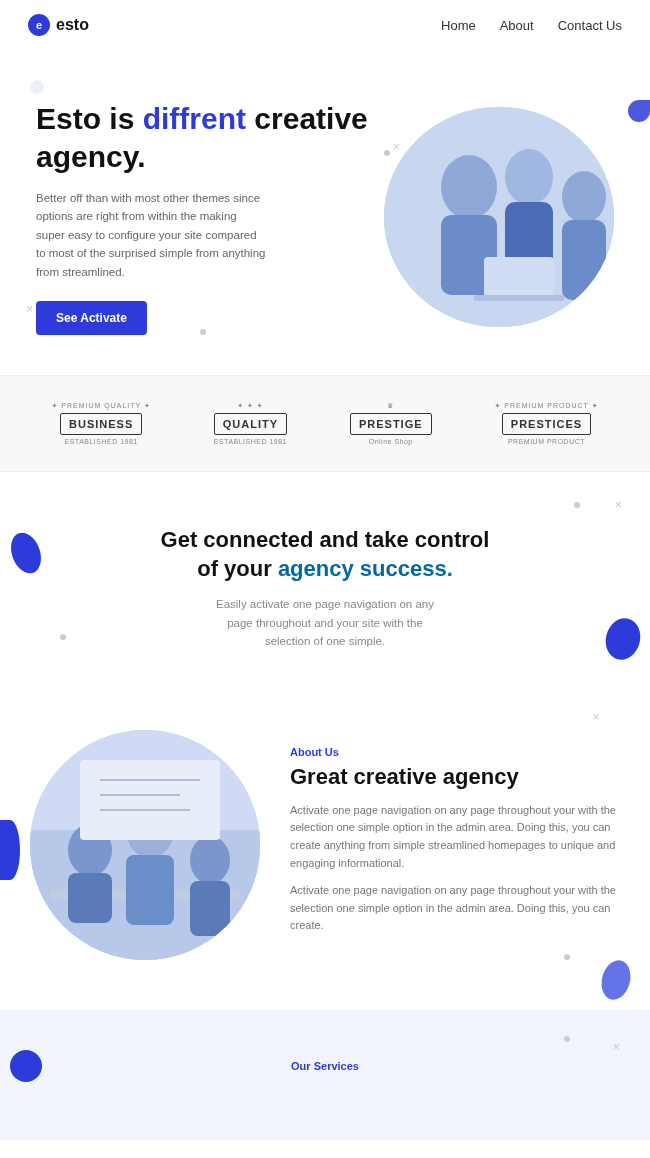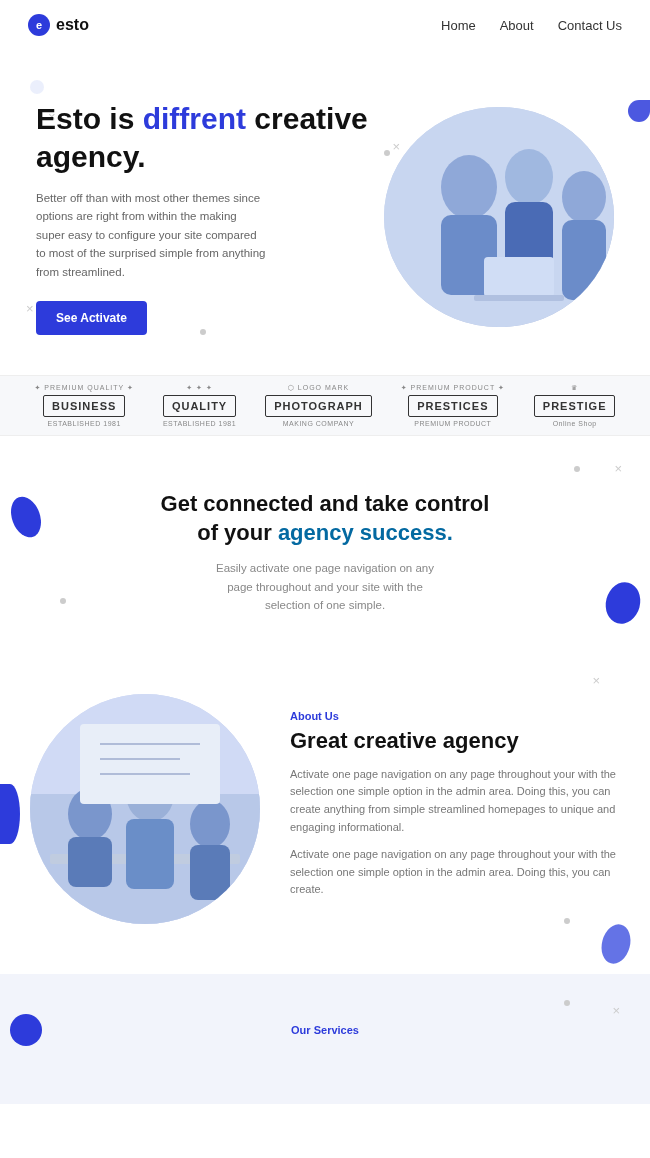--- a/index.html
+++ b/index.html
@@ -44,21 +44,21 @@
       font-size: 60px;
     }
     
     .blob { position: absolute; border-radius: 50%; opacity: 0.85; }
     .blob-tl { width: 14px; height: 14px; background: #e8ecfc; top: 30px; left: 30px; }
     .blob-tr { width: 22px; height: 22px; background: #2d3bdb; top: 50px; right: 0; border-radius: 50% 0 50% 50%; }
     .dot-sm { position: absolute; width: 6px; height: 6px; border-radius: 50%; background: #ccc; }
 
     
     .brands {
-      background: #f7f8fa; padding: 8px 20px;
+      background: #f7f8fa; padding: 26px 20px;
       display: flex; align-items: center; justify-content: space-around;
       border-top: 1px solid #eee; border-bottom: 1px solid #eee;
     }
     .brand-item { display: flex; flex-direction: column; align-items: center; gap: 3px; }
     .brand-logo-text {
       font-size: 11px; font-weight: 800; letter-spacing: 1px; color: #333;
       border: 1.5px solid #333; padding: 4px 8px; border-radius: 2px;
       text-align: center;
     }
     .brand-sub { font-size: 7px; color: #888; letter-spacing: 0.5px; }
@@ -167,33 +167,28 @@
     <div style="font-size:7px;color:#888;letter-spacing:1px;">✦ PREMIUM QUALITY ✦</div>
     <div class="brand-logo-text">BUSINESS</div>
     <div class="brand-sub">ESTABLISHED 1981</div>
   </div>
   <div class="brand-item">
     <div style="font-size:7px;color:#888;letter-spacing:1px;">✦ ✦ ✦</div>
     <div class="brand-logo-text">QUALITY</div>
     <div class="brand-sub">ESTABLISHED 1981</div>
   </div>
   <div class="brand-item">
-    <div style="font-size:7px;color:#888;letter-spacing:1px;">⬡ LOGO MARK</div>
-    <div class="brand-logo-text">PHOTOGRAPH</div>
-    <div class="brand-sub">MAKING COMPANY</div>
+    <div style="font-size:7px;color:#888;letter-spacing:1px;">♛</div>
+    <div class="brand-logo-text">PRESTIGE</div>
+    <div class="brand-sub">Online Shop</div>
   </div>
   <div class="brand-item">
     <div style="font-size:7px;color:#888;letter-spacing:1px;">✦ PREMIUM PRODUCT ✦</div>
     <div class="brand-logo-text">PRESTICES</div>
     <div class="brand-sub">PREMIUM PRODUCT</div>
-  </div>
-  <div class="brand-item">
-    <div style="font-size:7px;color:#888;letter-spacing:1px;">♛</div>
-    <div class="brand-logo-text">PRESTIGE</div>
-    <div class="brand-sub">Online Shop</div>
   </div>
 </div>
 
 <section class="connect-section">
   <div class="blob-left"></div>
   <div class="blob-right-lg"></div>
   <span class="deco-x" style="top:26px; right:28px;">×</span>
   <div class="dot-sm" style="top:30px; right:70px; position:absolute;"></div>
   <div class="dot-sm" style="bottom:50px; left:60px; position:absolute;"></div>
   <h2 class="connect-title">

